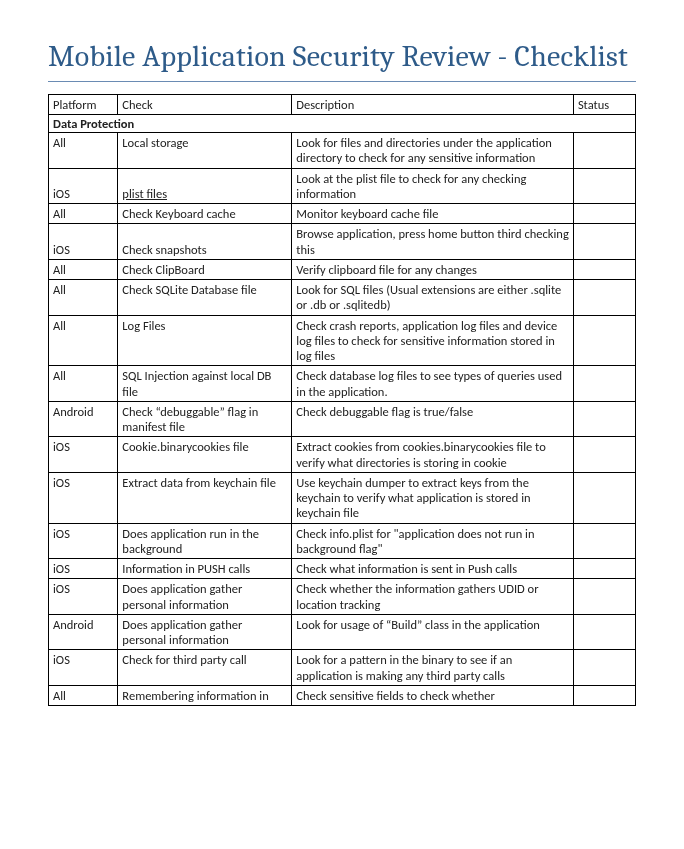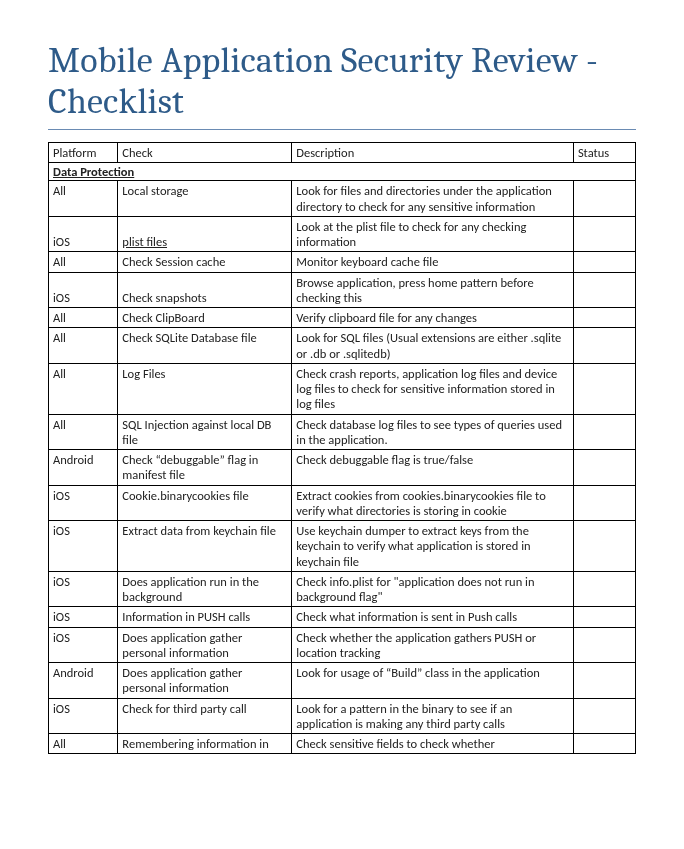--- a/index.html
+++ b/index.html
@@ -11,21 +11,21 @@
       width: 684px;
       height: 849px;
       padding: 40px 48px 0 48px;
       font-family: Calibri, 'Segoe UI', Arial, sans-serif;
       background: #fff;
       color: #222;
       overflow: hidden;
     }
     h1 {
       font-family: Cambria, Georgia, serif;
-      font-size: 36px;
+      font-size: 30px;
       font-weight: 400;
       color: #2e5b89;
       line-height: 1.15;
       padding-bottom: 6px;
       border-bottom: 1px solid #6a8bb3;
       margin-bottom: 12px;
       letter-spacing: 0.2px;
     }
     table {
       width: 100%;
@@ -44,21 +44,20 @@
       font-weight: 400;
     }
     .col-platform { width: 67px; }
     .col-check { width: 168px; }
     .col-desc { width: 272px; }
     .col-status { width: 60px; }
     tr.section td {
       font-weight: 700;
       padding-top: 1px;
       padding-bottom: 1px;
-      text-decoration: underline;
     }
     .empty {
       
     }
   </style>
 </head>
 <body>
 
 <h1>Mobile Application Security Review - Checklist</h1>
 
@@ -88,28 +87,28 @@
         <td class="empty"></td>
       </tr>
       <tr>
         <td style="vertical-align: bottom;">iOS</td>
         <td style="vertical-align: bottom; text-decoration: underline;">plist files</td>
         <td>Look at the plist file to check for any checking information</td>
         <td class="empty"></td>
       </tr>
       <tr>
         <td>All</td>
-        <td>Check Session cache</td>
+        <td>Check Keyboard cache</td>
         <td>Monitor keyboard cache file</td>
         <td class="empty"></td>
       </tr>
       <tr>
         <td style="vertical-align: bottom;">iOS</td>
         <td style="vertical-align: bottom;">Check snapshots</td>
-        <td>Browse application, press home pattern before checking this</td>
+        <td>Browse application, press home button third checking this</td>
         <td class="empty"></td>
       </tr>
       <tr>
         <td>All</td>
         <td>Check ClipBoard</td>
         <td>Verify clipboard file for any changes</td>
         <td class="empty"></td>
       </tr>
       <tr>
         <td>All</td>
@@ -155,21 +154,21 @@
       </tr>
       <tr>
         <td>iOS</td>
         <td>Information in PUSH calls</td>
         <td>Check what information is sent in Push calls</td>
         <td class="empty"></td>
       </tr>
       <tr>
         <td>iOS</td>
         <td>Does application gather personal information</td>
-        <td>Check whether the application gathers PUSH or location tracking</td>
+        <td>Check whether the information gathers UDID or location tracking</td>
         <td class="empty"></td>
       </tr>
       <tr>
         <td>Android</td>
         <td>Does application gather personal information</td>
         <td>Look for usage of “Build” class in the application</td>
         <td class="empty"></td>
       </tr>
       <tr>
         <td>iOS</td>

